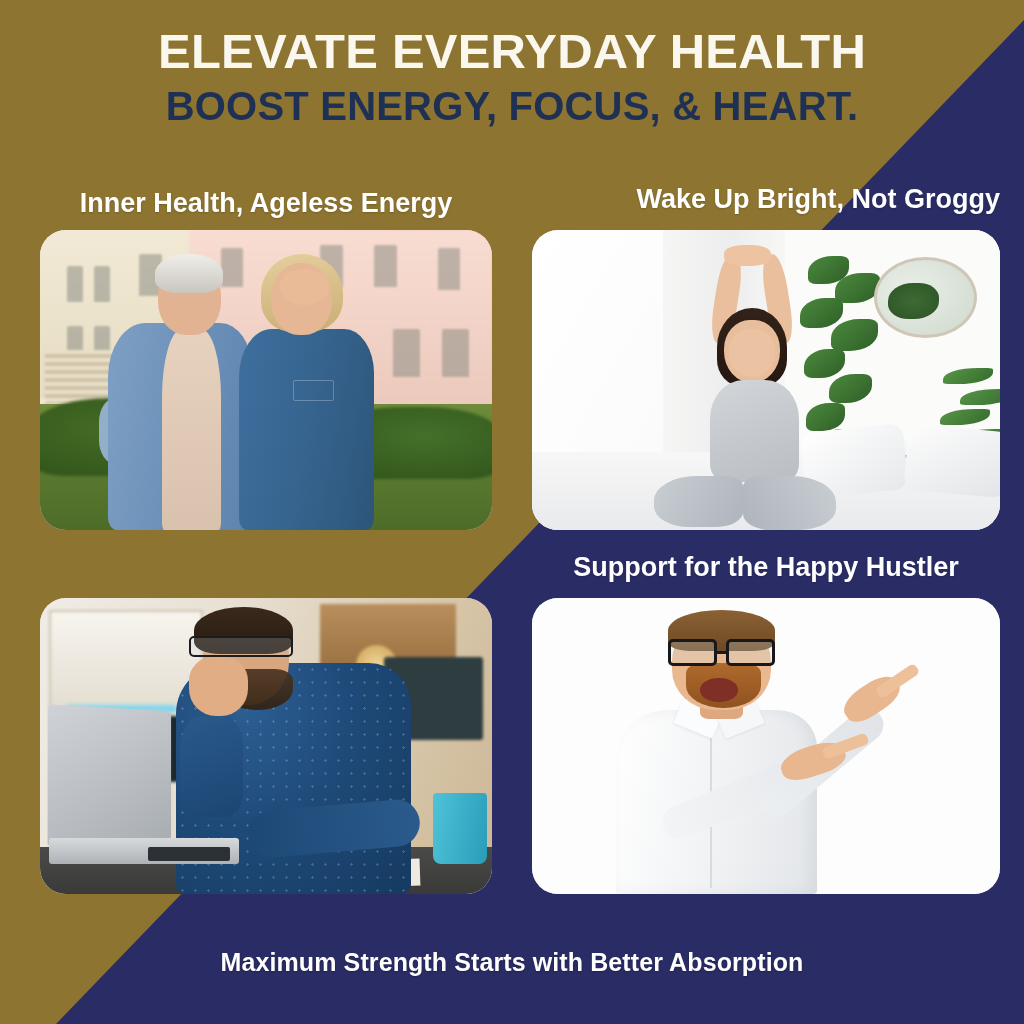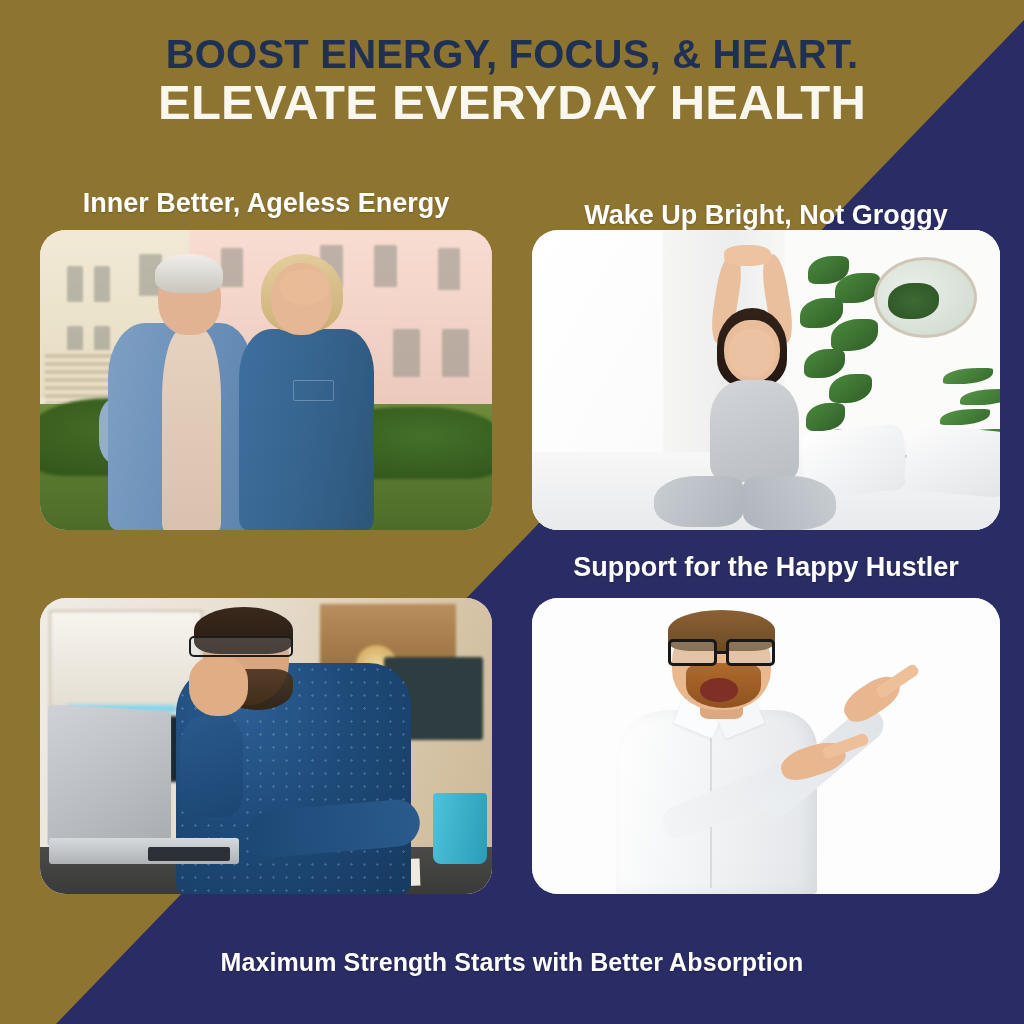--- a/index.html
+++ b/index.html
@@ -69,21 +69,21 @@
     position:absolute;
     border-radius:26px;
     overflow:hidden;
     background:#dcdcdc;
   }
   .ph { position:absolute; inset:0; }
 
   
   #label-1 { left:40px;  top:188px; width:452px; }
   #card-1  { left:40px;  top:230px; width:452px; height:300px; }
-  #label-2 { left:532px; top:200px; width:468px; }
+  #label-2 { left:532px; top:184px; width:468px;text-align:right; }
   #card-2  { left:532px; top:230px; width:468px; height:300px; }
   #label-3 { left:40px;  top:552px; width:452px; }
   #card-3  { left:40px;  top:598px; width:452px; height:296px; }
   #label-4 { left:532px; top:552px; width:468px; }
   #card-4  { left:532px; top:598px; width:468px; height:296px; }
 
   
   #footer {
     position:absolute;
     left:0; top:948px; width:1024px;
@@ -277,25 +277,25 @@
 </head>
 <body>
 
 <div id="bg-diagonal">
   <div class="navy"></div>
 </div>
 
 <div id="content">
 
   <div id="header">
+    <div id="headline">ELEVATE EVERYDAY HEALTH</div>
     <div id="subheadline">BOOST ENERGY, FOCUS, &amp; HEART.</div>
-    <div id="headline">ELEVATE EVERYDAY HEALTH</div>
-  </div>
-
-  <div class="card-label" id="label-1">Inner Better, Ageless Energy</div>
+  </div>
+
+  <div class="card-label" id="label-1">Inner Health, Ageless Energy</div>
   <div class="photo-card" id="card-1">
     <div class="ph">
       <div id="p1-sky"></div>
       <div id="p1-bldgA"></div>
       <div id="p1-bldgB"></div>
       <div class="p1-win" style="left:6%;top:12%;width:3.5%;height:12%;"></div>
       <div class="p1-win" style="left:12%;top:12%;width:3.5%;height:12%;"></div>
       <div class="p1-win" style="left:6%;top:32%;width:3.5%;height:12%;"></div>
       <div class="p1-win" style="left:12%;top:32%;width:3.5%;height:12%;"></div>
       <div class="p1-win" style="left:22%;top:8%;width:5%;height:14%;"></div>

